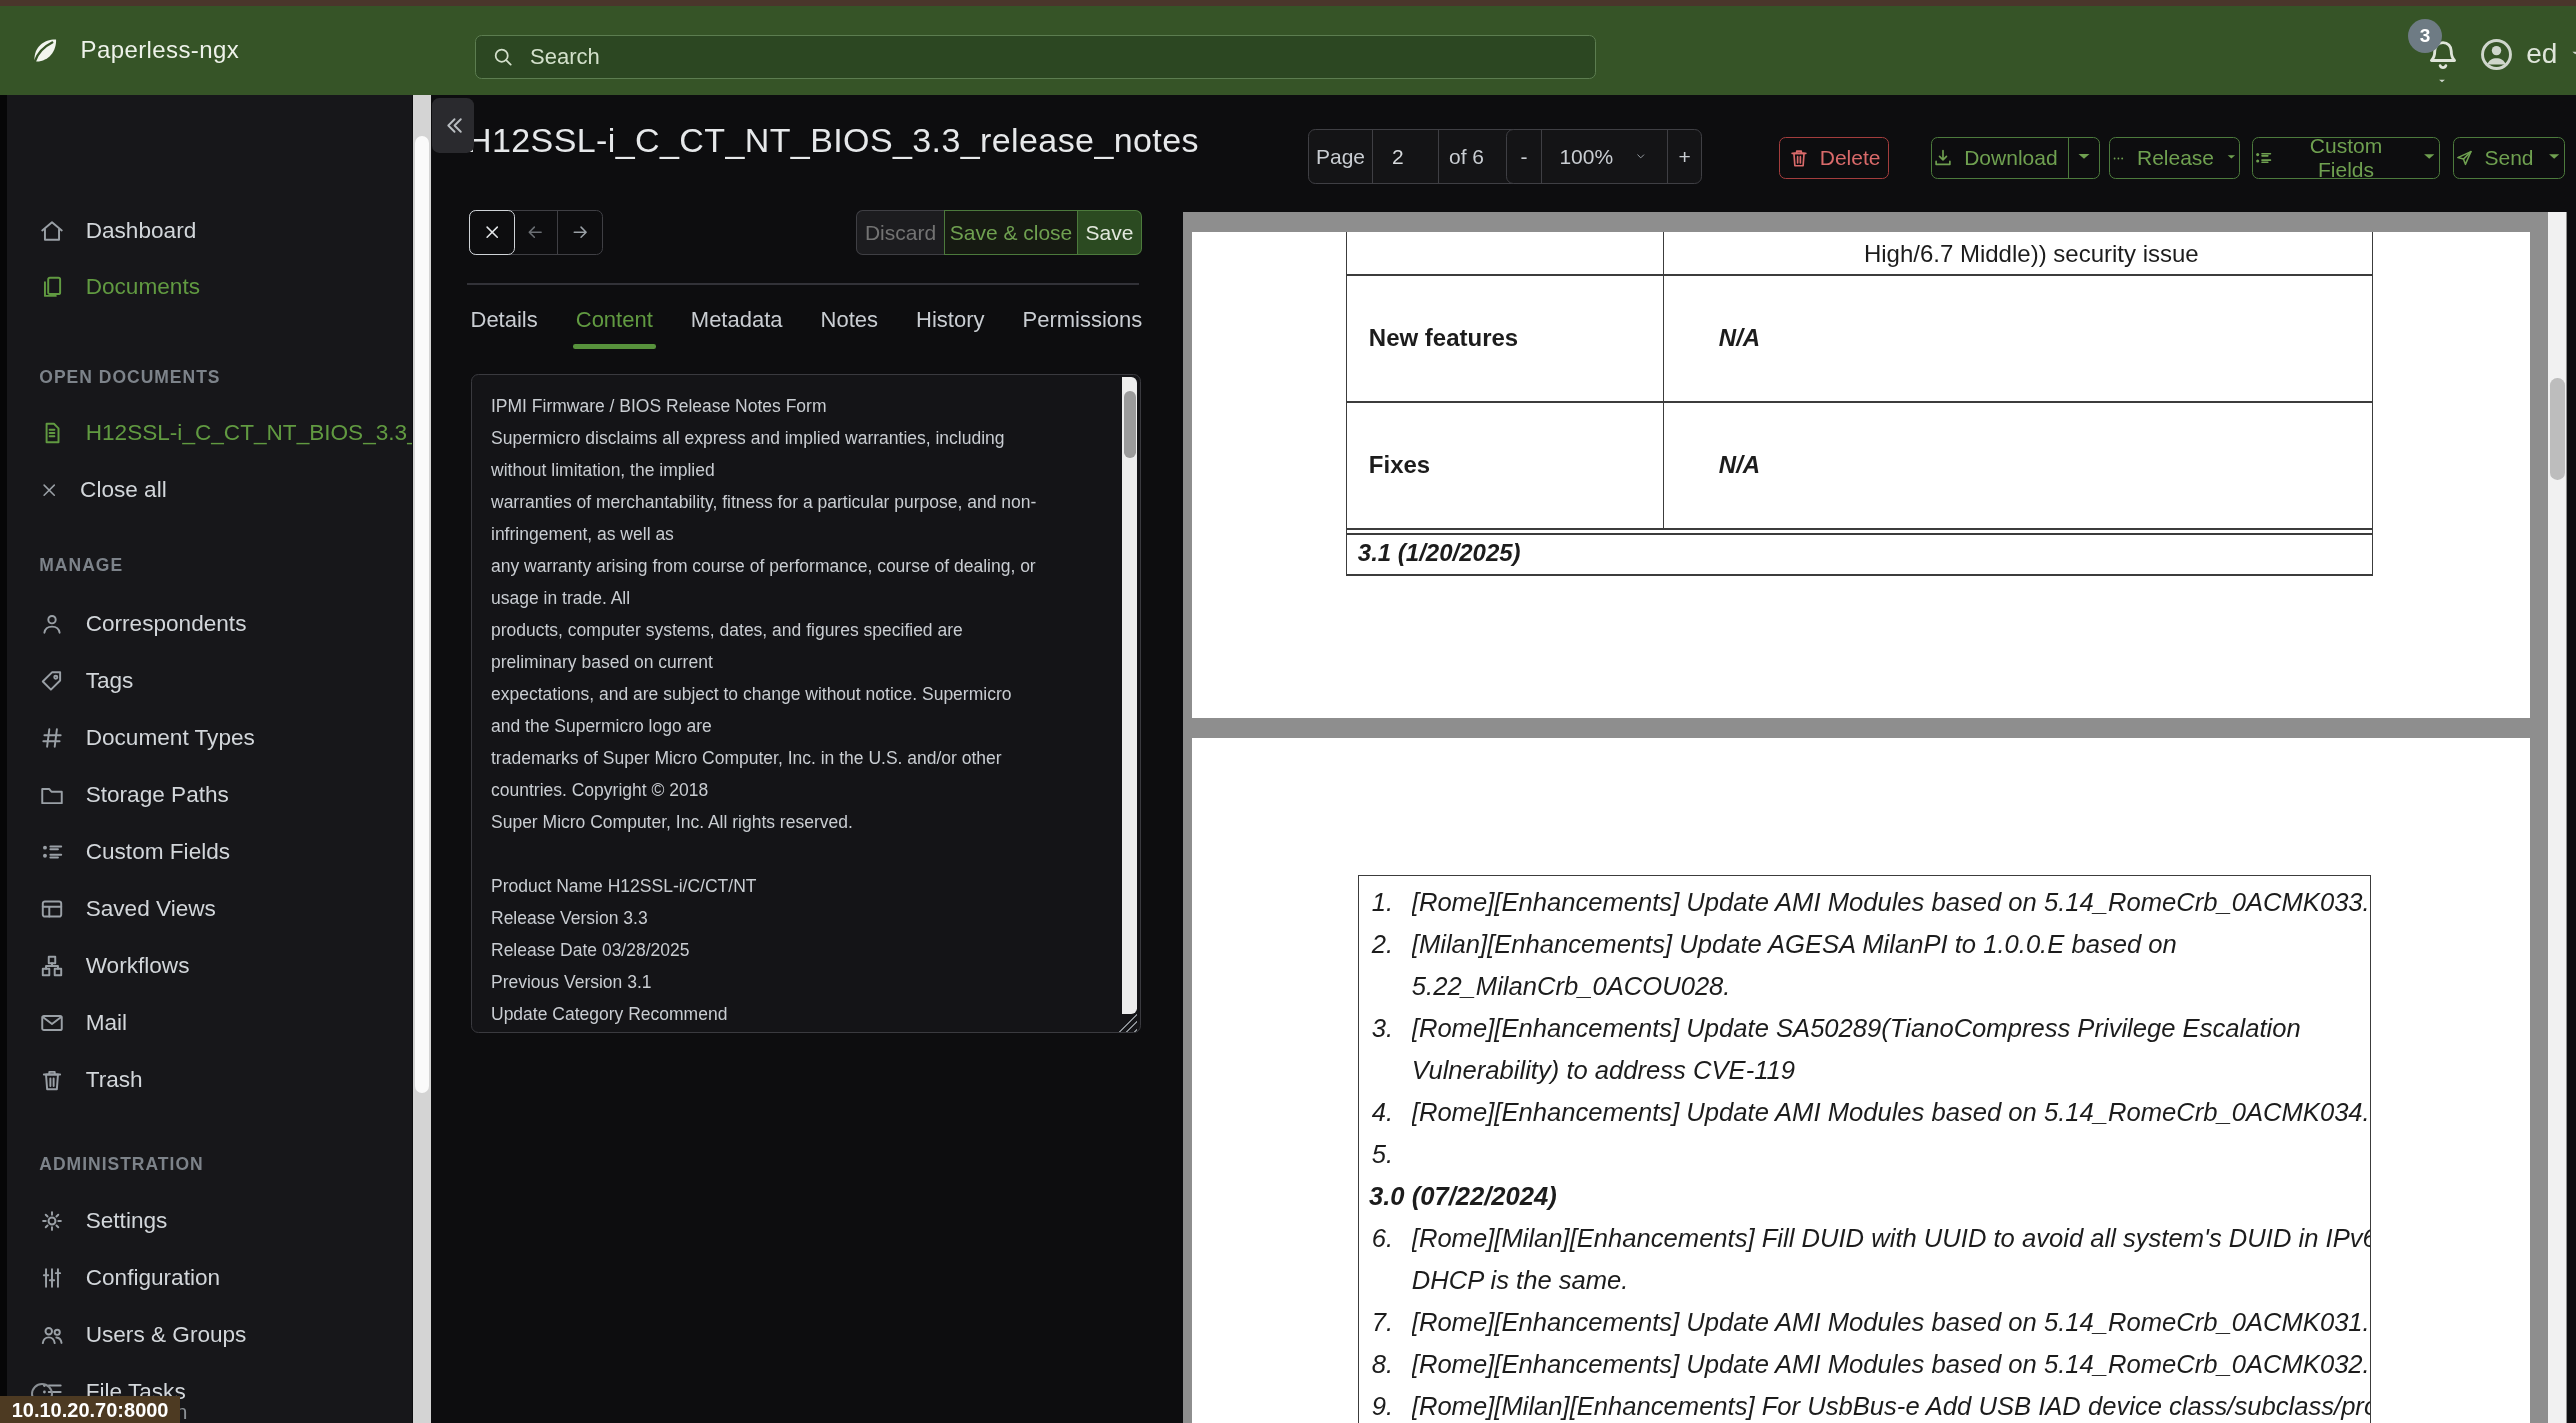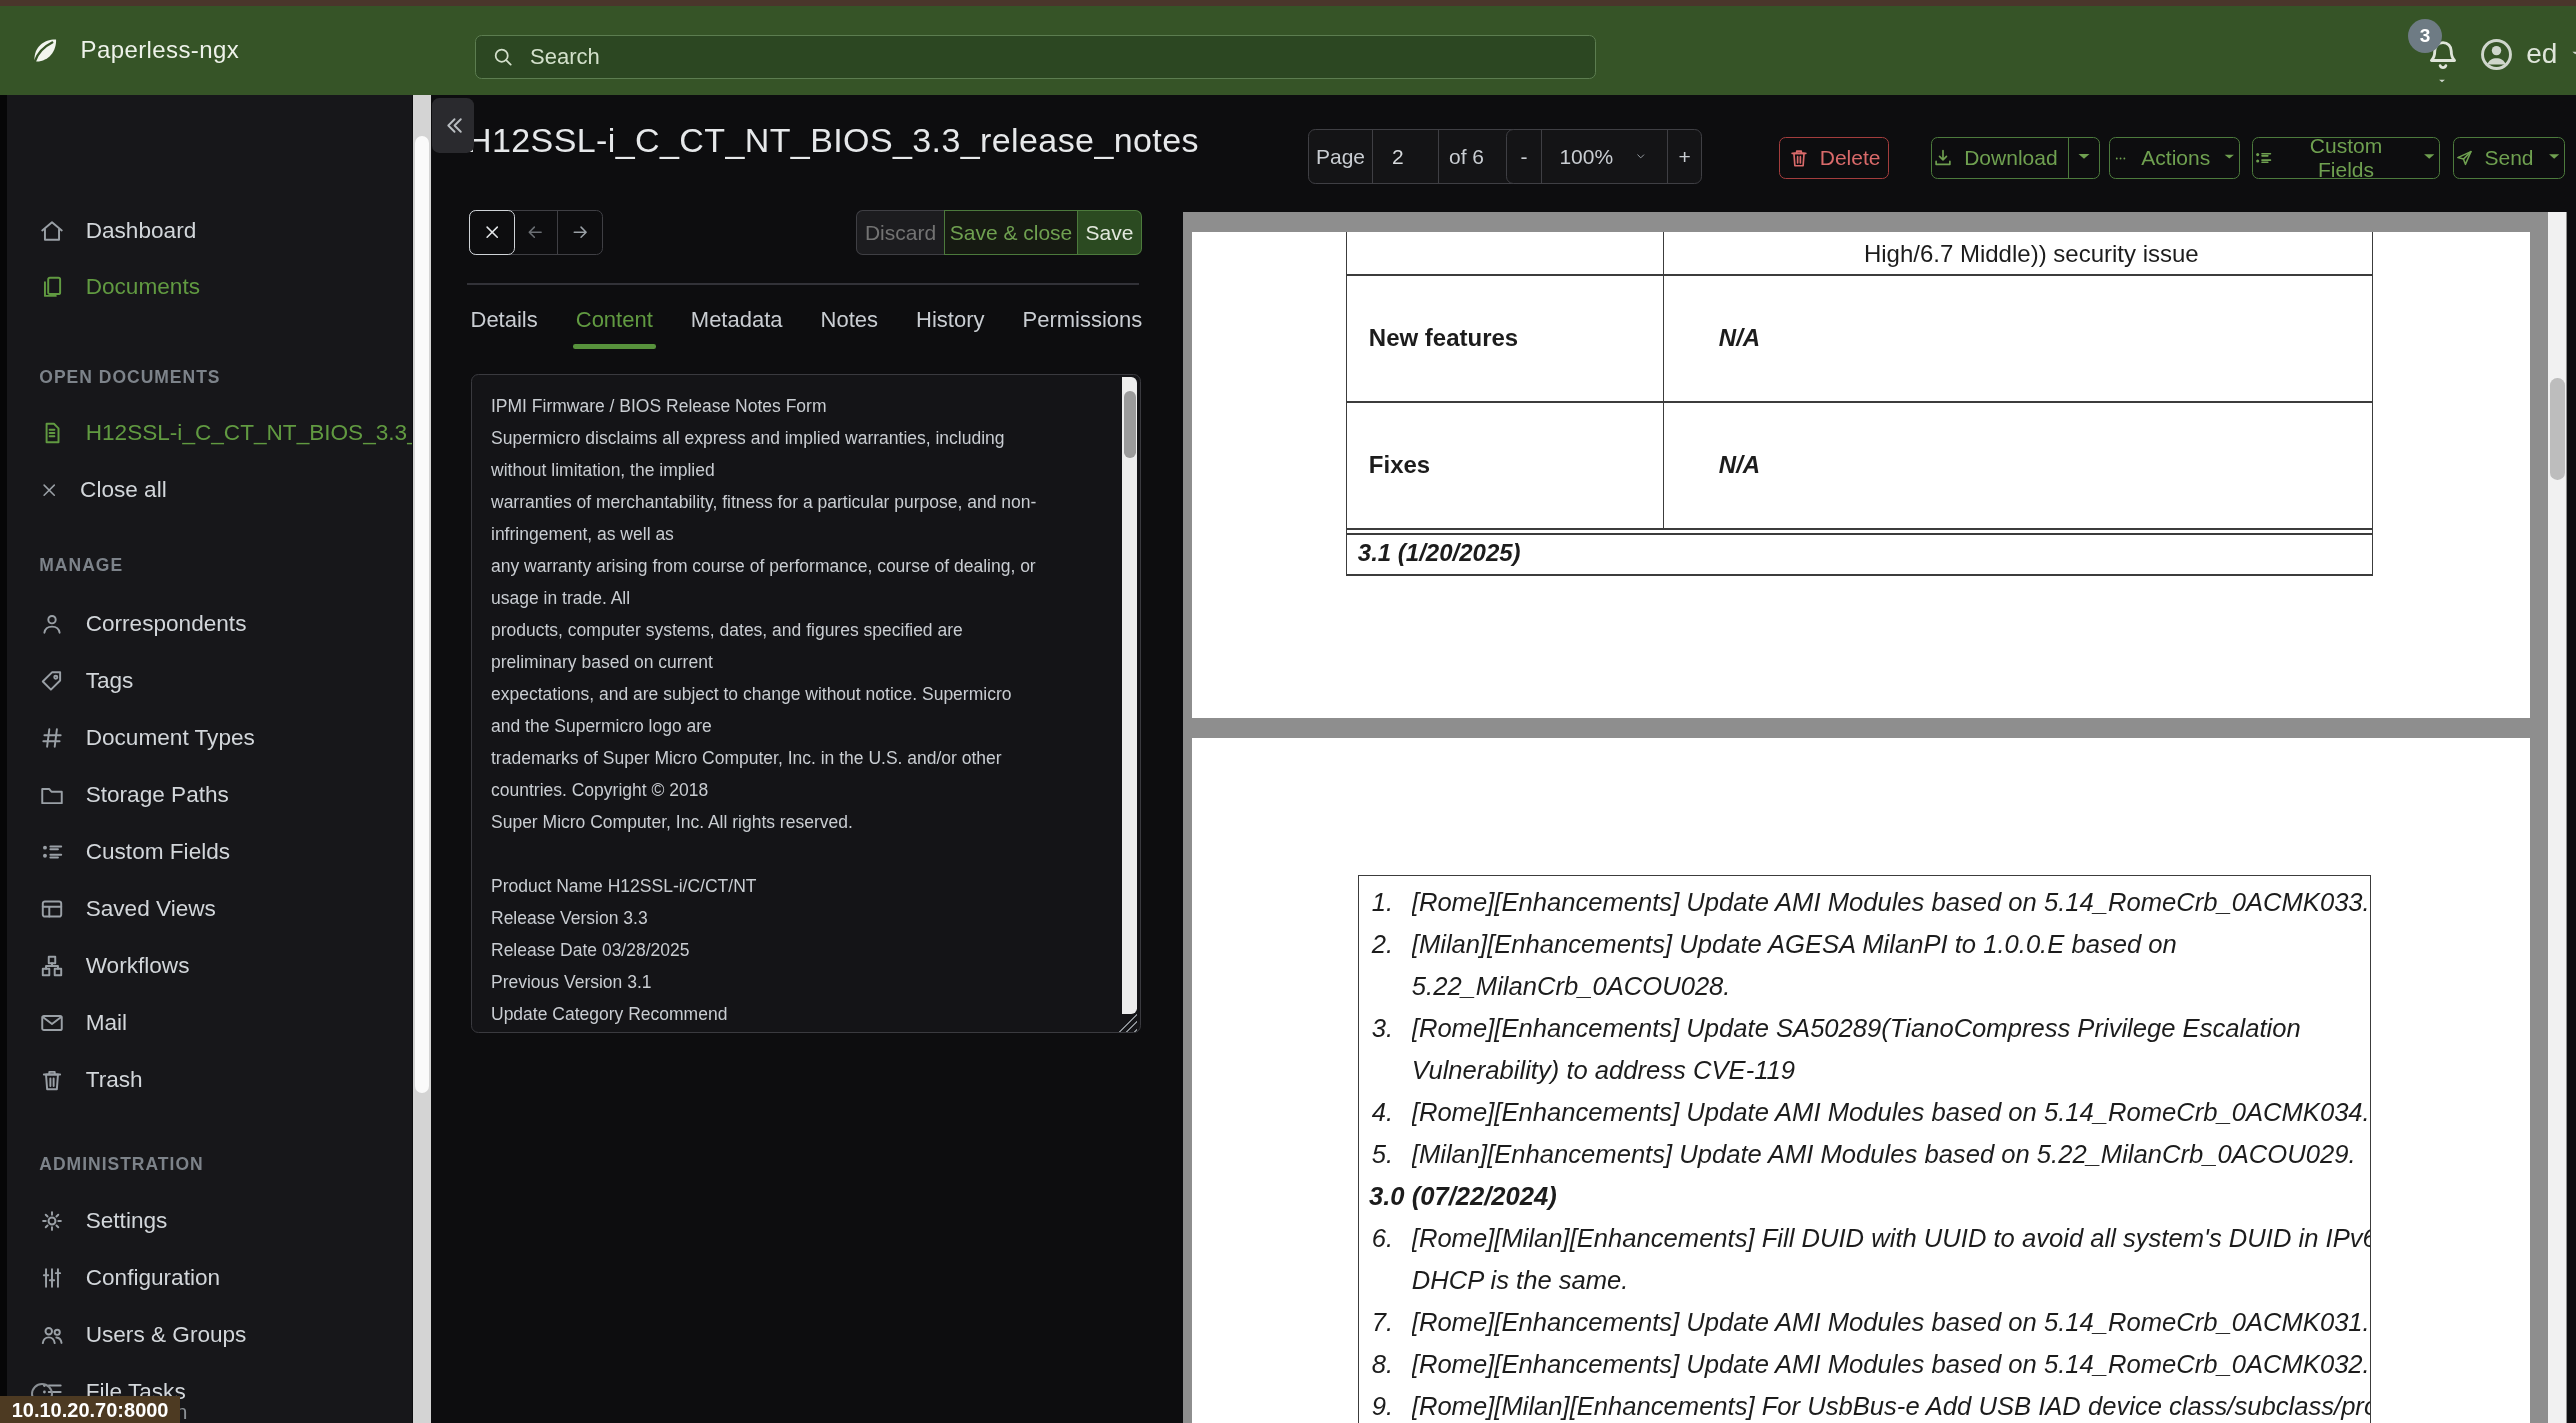--- a/index.html
+++ b/index.html
@@ -439,21 +439,21 @@
 </button>
 
 <button id="actions-btn" class="btn">
   <span class="ic dots">
       <svg viewBox="0 0 24 24" fill="none" stroke="currentColor" stroke-width="1.8" stroke-linecap="round" stroke-linejoin="round">
         <circle cx="5" cy="12" r="1.7" fill="currentColor" stroke="none"></circle>
         <circle cx="12" cy="12" r="1.7" fill="currentColor" stroke="none"></circle>
         <circle cx="19" cy="12" r="1.7" fill="currentColor" stroke="none"></circle>
       </svg>
     </span>
-  <span>Actions</span>
+  <span>Release</span>
   <span class="ic caret">
       <svg viewBox="0 0 24 24" fill="none" stroke="currentColor" stroke-width="1.8" stroke-linecap="round" stroke-linejoin="round">
         <path d="M6 9l6 6 6-6z" fill="currentColor" stroke="none" transform="scale(1,0.85)"></path>
       </svg>
     </span>
 </button>
 
 <button id="custom-fields-btn" class="btn">
   <span class="ic">
       <svg viewBox="0 0 24 24" fill="none" stroke="currentColor" stroke-width="1.8" stroke-linecap="round" stroke-linejoin="round">
@@ -592,21 +592,20 @@
         <div class="pline indent">
           <span class="pmark"></span>
           <span class="ptext">Vulnerability) to address CVE-119</span>
         </div>
         <div class="pline">
           <span class="pmark">4.</span>
           <span class="ptext">[Rome][Enhancements] Update AMI Modules based on 5.14_RomeCrb_0ACMK034.</span>
         </div>
         <div class="pline">
           <span class="pmark">5.</span>
-          <span class="ptext">[Milan][Enhancements] Update AMI Modules based on 5.22_MilanCrb_0ACOU029.</span>
         </div>
         <div class="pline heading">
 
           <span class="ptext">3.0 (07/22/2024)</span>
         </div>
         <div class="pline">
           <span class="pmark">6.</span>
           <span class="ptext">[Rome][Milan][Enhancements] Fill DUID with UUID to avoid all system's DUID in IPv6</span>
         </div>
         <div class="pline indent">

